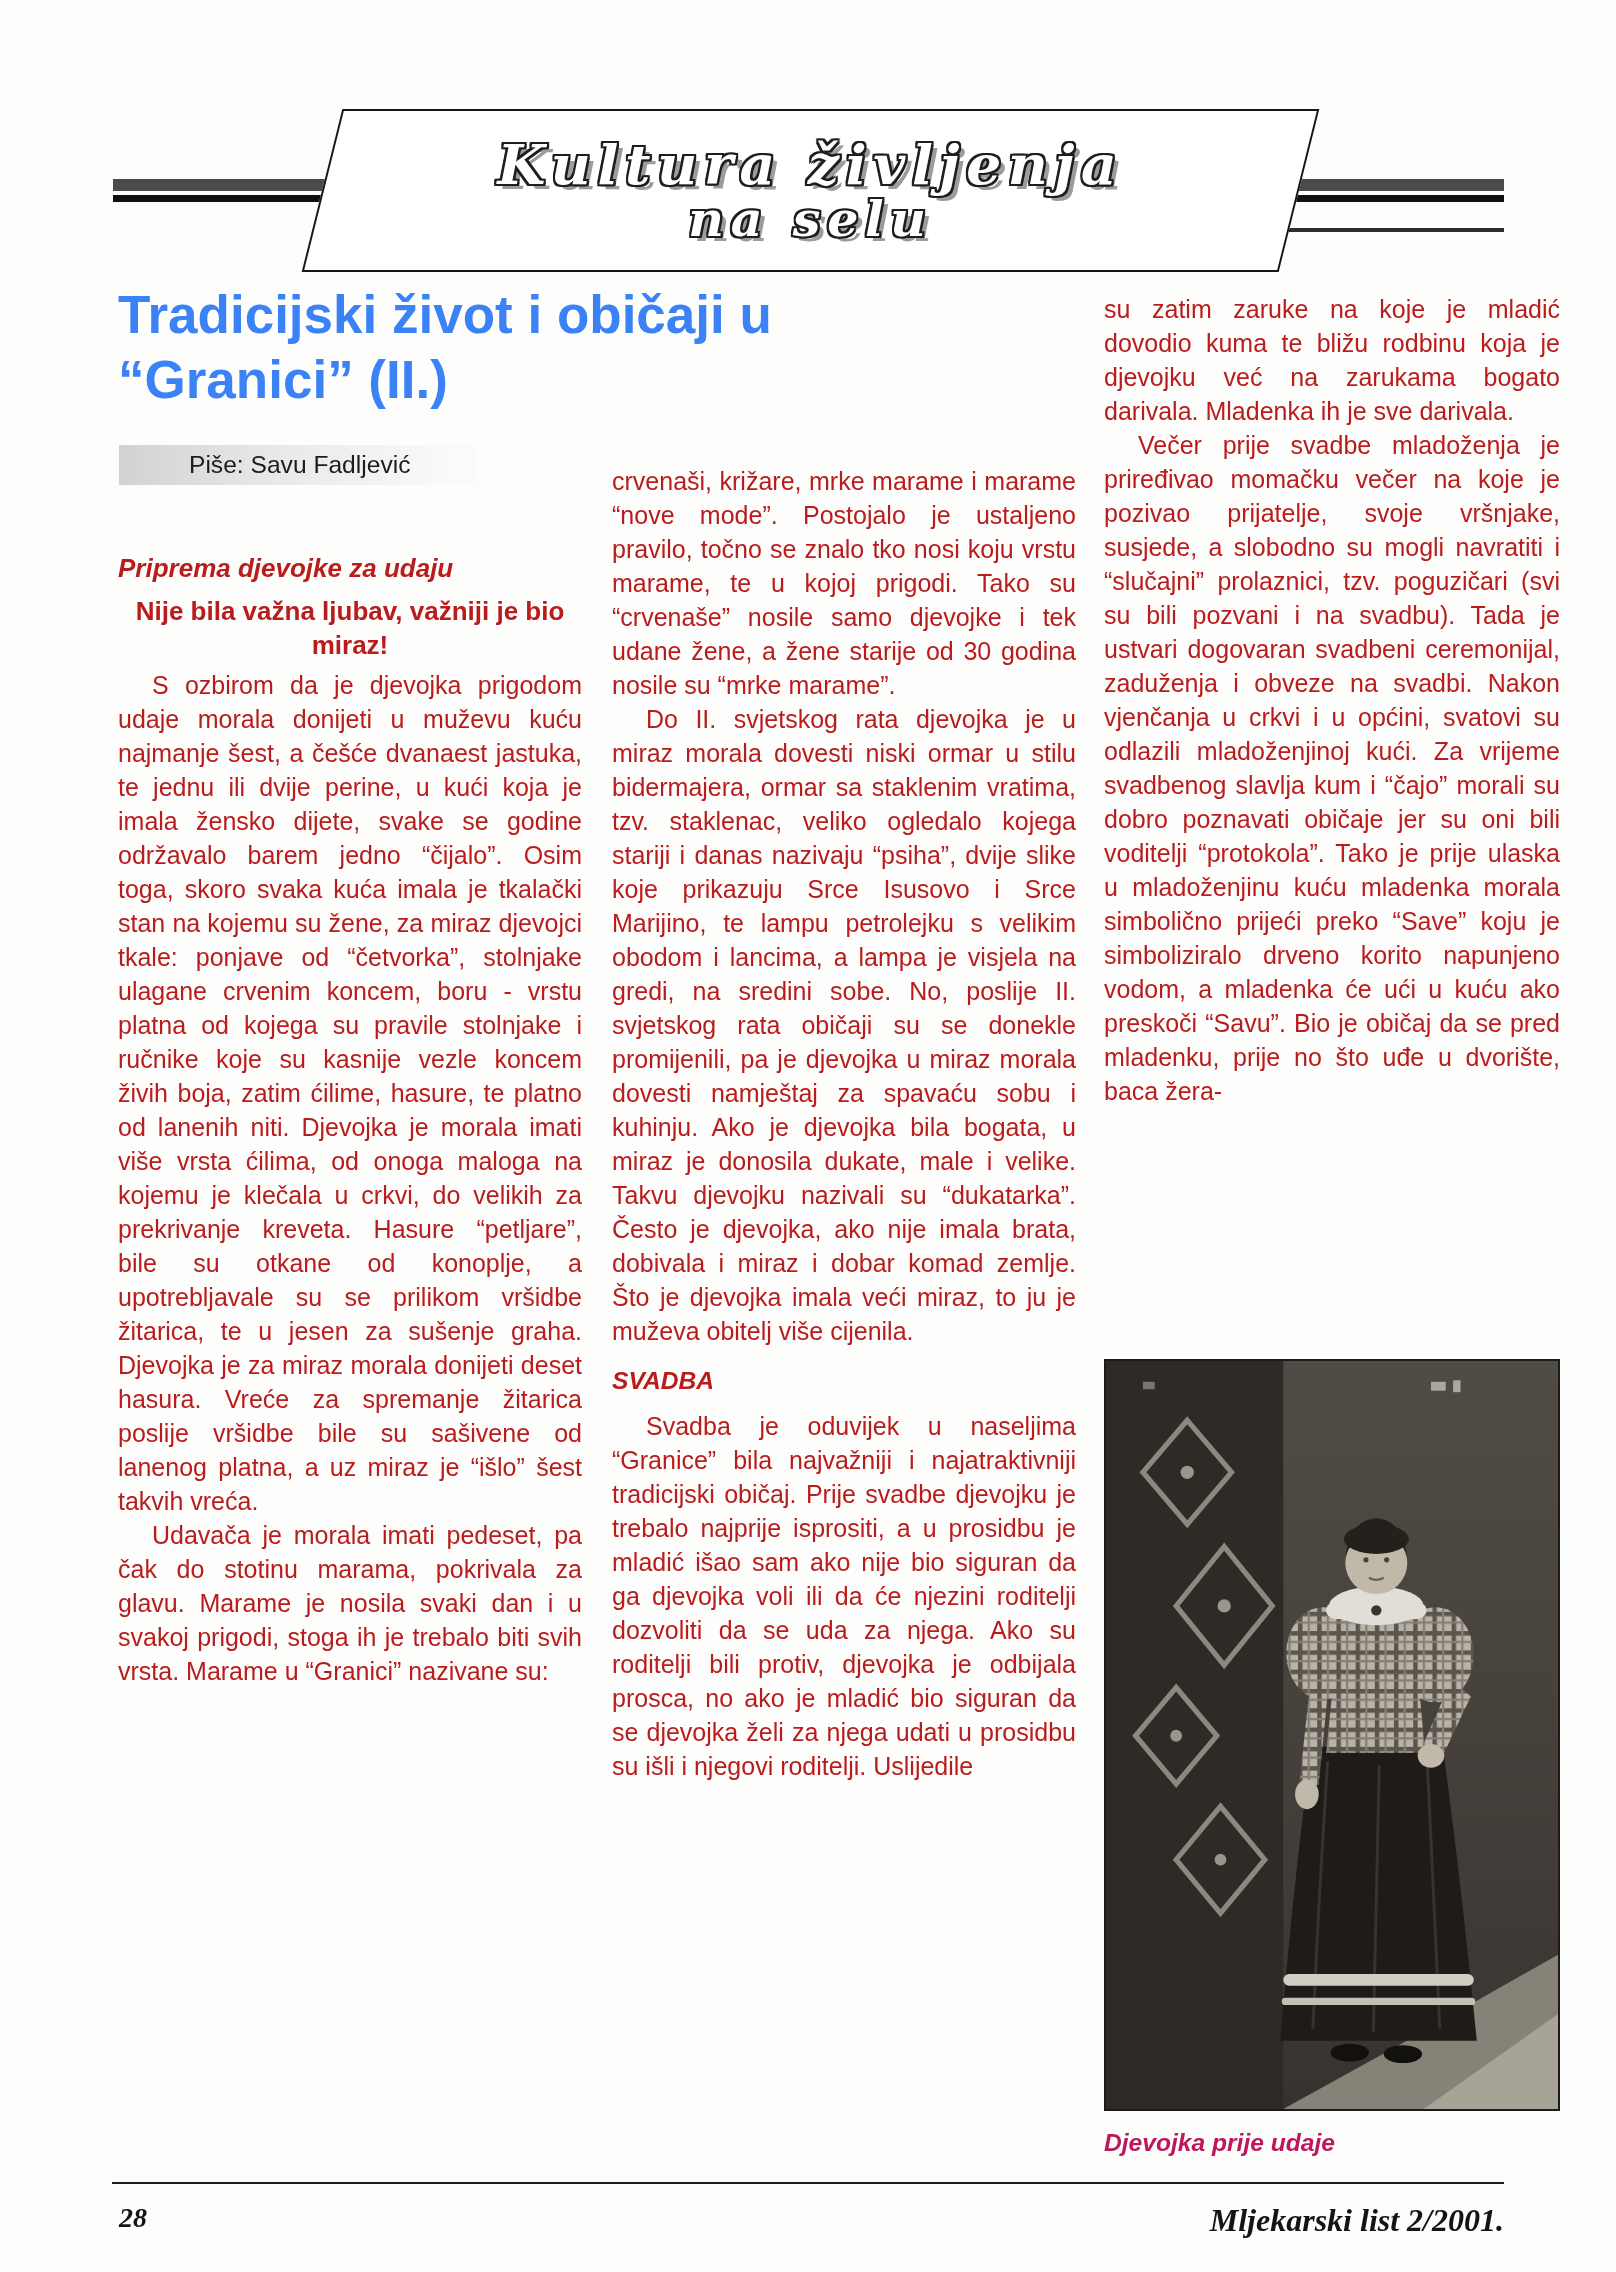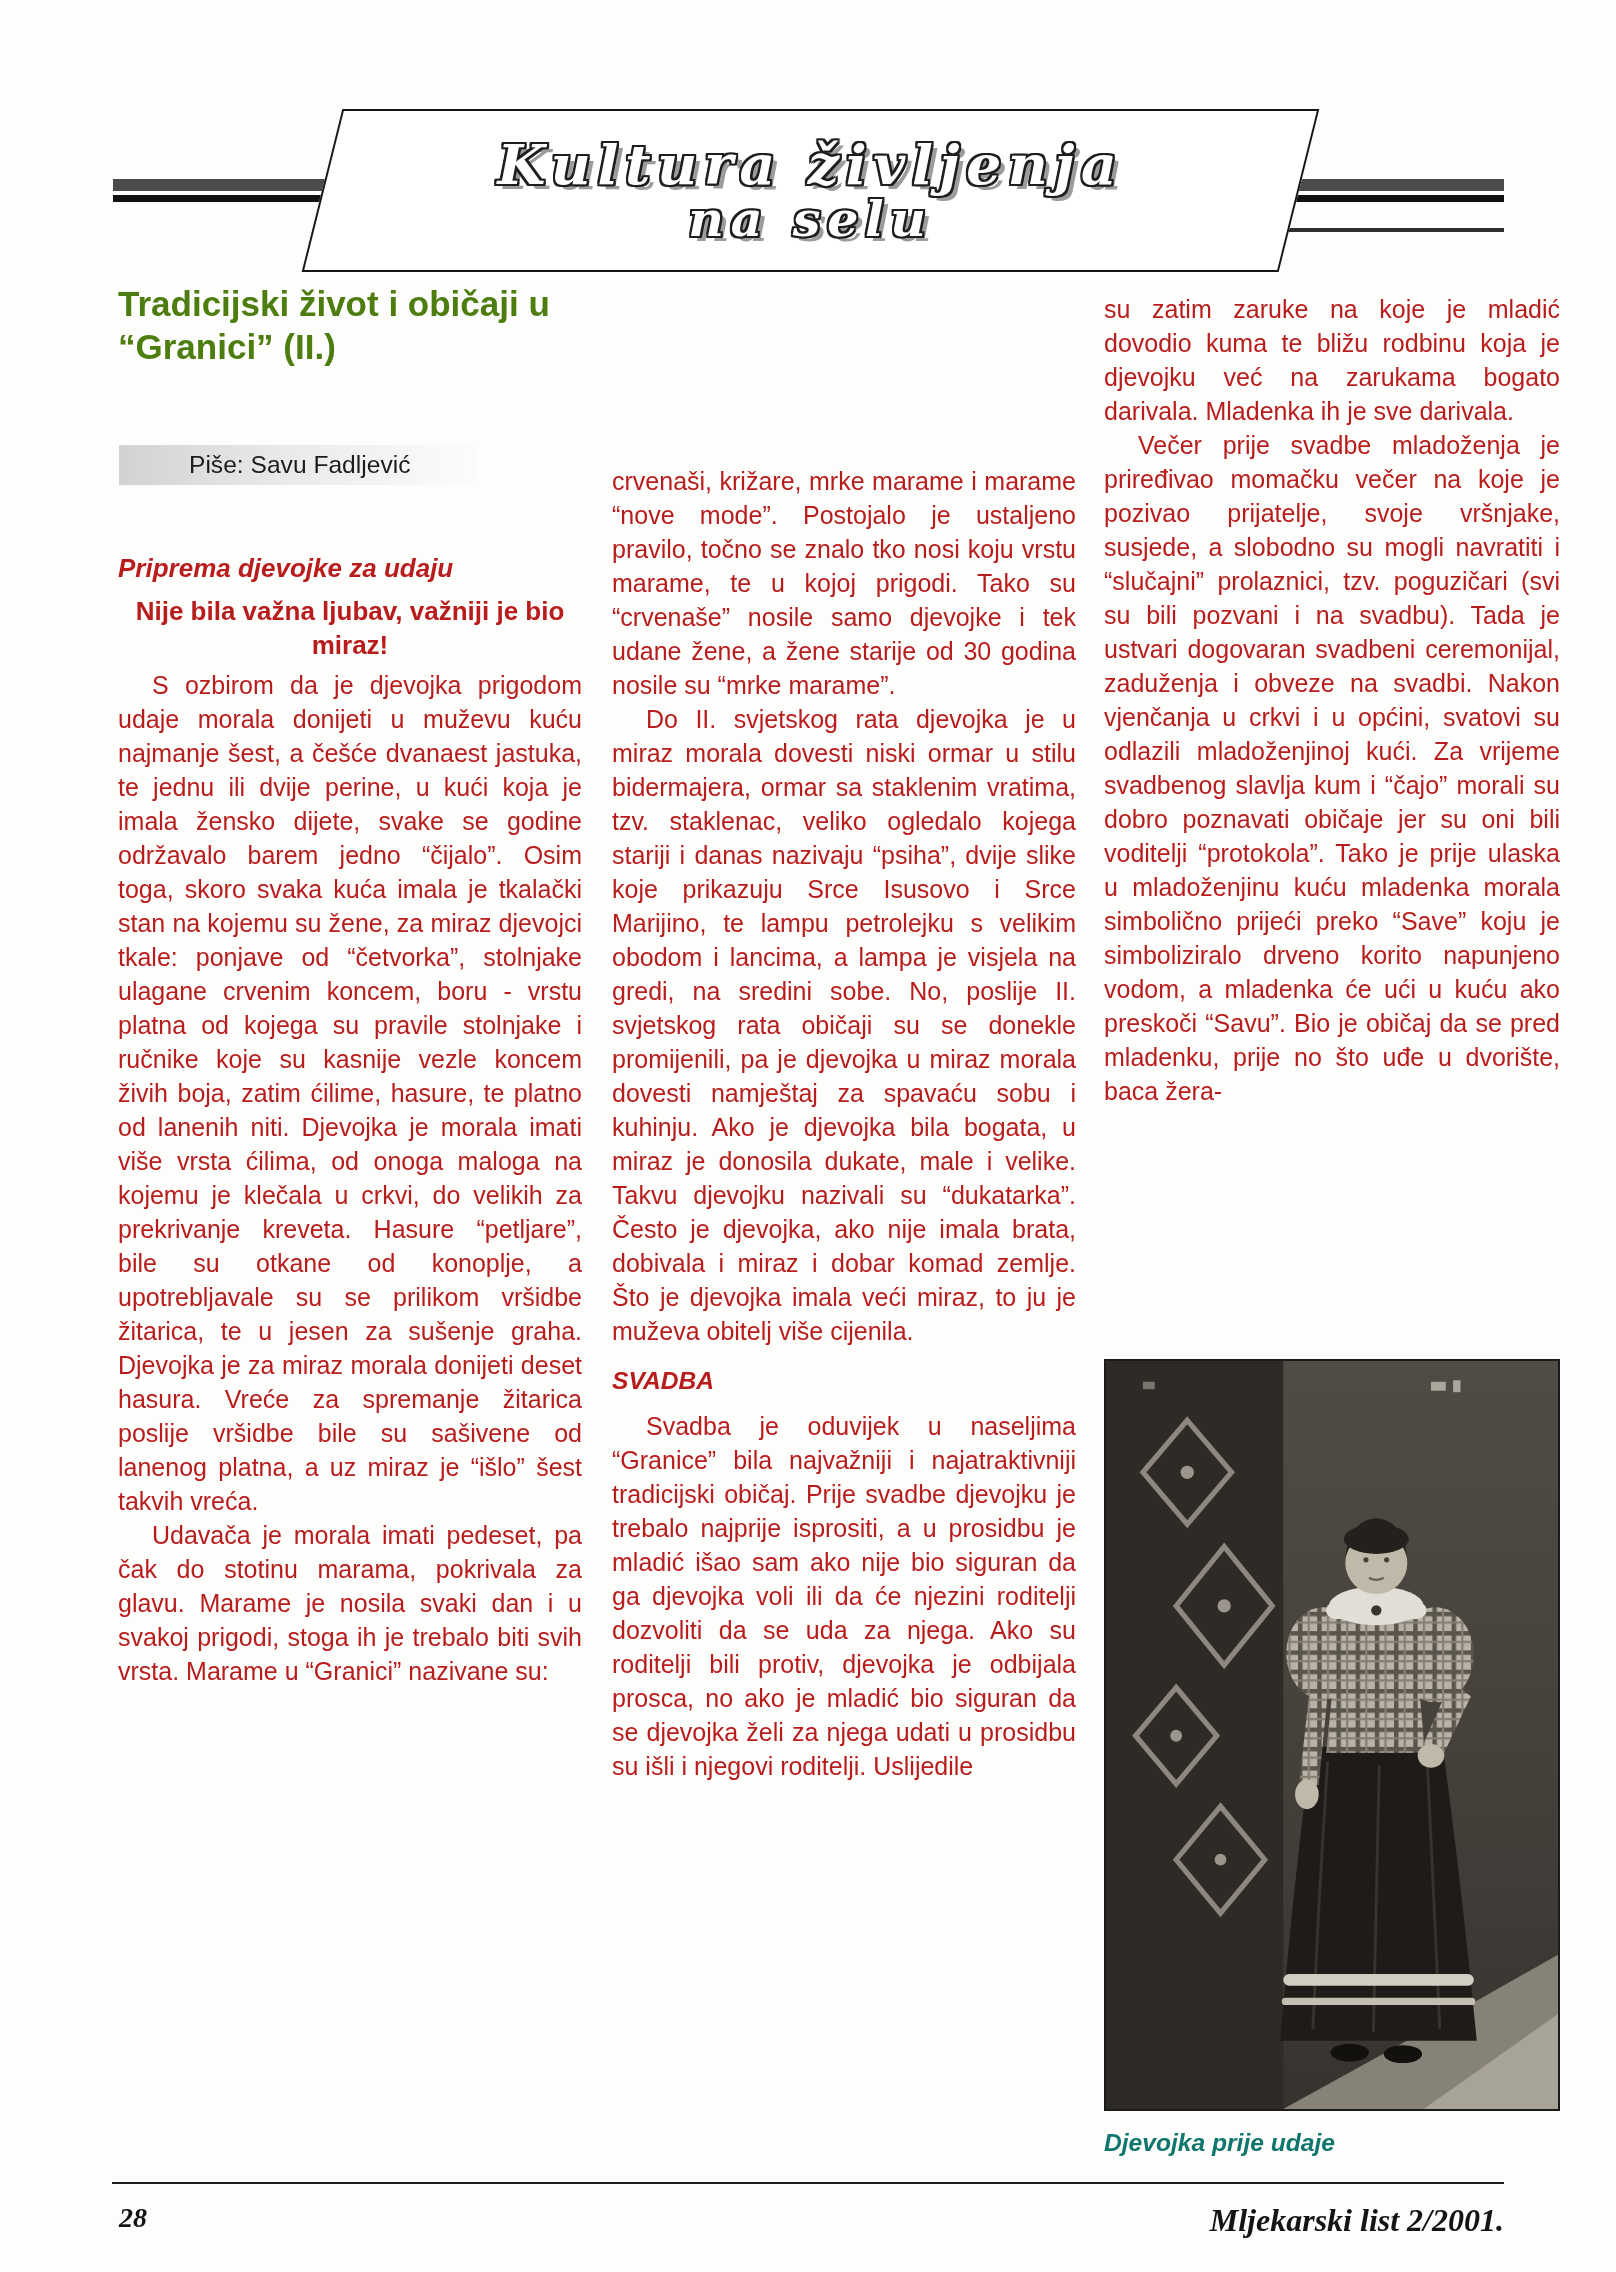--- a/index.html
+++ b/index.html
@@ -30,21 +30,21 @@
       -2.2px -2.2px 0 #1e1e1e, 2.2px -2.2px 0 #1e1e1e, -2.2px 2.2px 0 #1e1e1e, 2.2px 2.2px 0 #1e1e1e,
       -2.2px 0 0 #1e1e1e, 2.2px 0 0 #1e1e1e, 0 -2.2px 0 #1e1e1e, 0 2.2px 0 #1e1e1e,
       6px 5.2px 0 #9c9c9c;
   }
   .banner-line.l1 { font-size:55px; }
   .banner-line.l2 { font-size:49px; }
 
   
   .title {
     position:absolute; left:118px; top:283px; width:716px;
-    font-size:35px; font-weight:bold; line-height:1.22; color:#4d7c0f;
+    font-size:53px; font-weight:bold; line-height:1.22; color:#3b82f6;
   }
   .byline {
     position:absolute; left:119px; top:445px; width:358px;
     padding:6px 7.5px 6px 70px; font-size:24.6px; color:#1c1c1c;
     background:linear-gradient(90deg,#d2d2d2 0%,#e9e9e9 45%,#fbfbfa 95%);
   }
 
   
   .col { position:absolute; width:464px; font-size:25px; line-height:34px; text-align:justify; color:#b91c1c; }
   .col p { margin:0; }
@@ -58,21 +58,21 @@
   .h-svadba { font-style:italic; font-weight:bold; font-size:24.6px; margin:16.4px 0 10.4px; text-align:left; }
 
   
   .photo-frame {
     position:absolute; left:1104px; top:1359px; width:456px; height:752px;
     border:2.2px solid #1b1b1b; background:#474340;
   }
   .photo-frame svg { display:block; width:100%; height:100%; }
   .photo-caption {
     position:absolute; left:1104px; top:2129px;
-    font-weight:bold; font-style:italic; font-size:24.6px; color:#0f766e;
+    font-weight:bold; font-style:italic; font-size:24.6px; color:#be185d;
   }
 
   
   .footer-rule { position:absolute; left:112px; right:112px; top:2182px; height:2.2px; background:#1d1d1d; }
   .footer-page {
     position:absolute; left:119px; top:2202px;
     font-family:"Liberation Serif", serif; font-weight:bold; font-style:italic; font-size:28px;
   }
   .footer-journal {
     position:absolute; right:112px; top:2202px;

